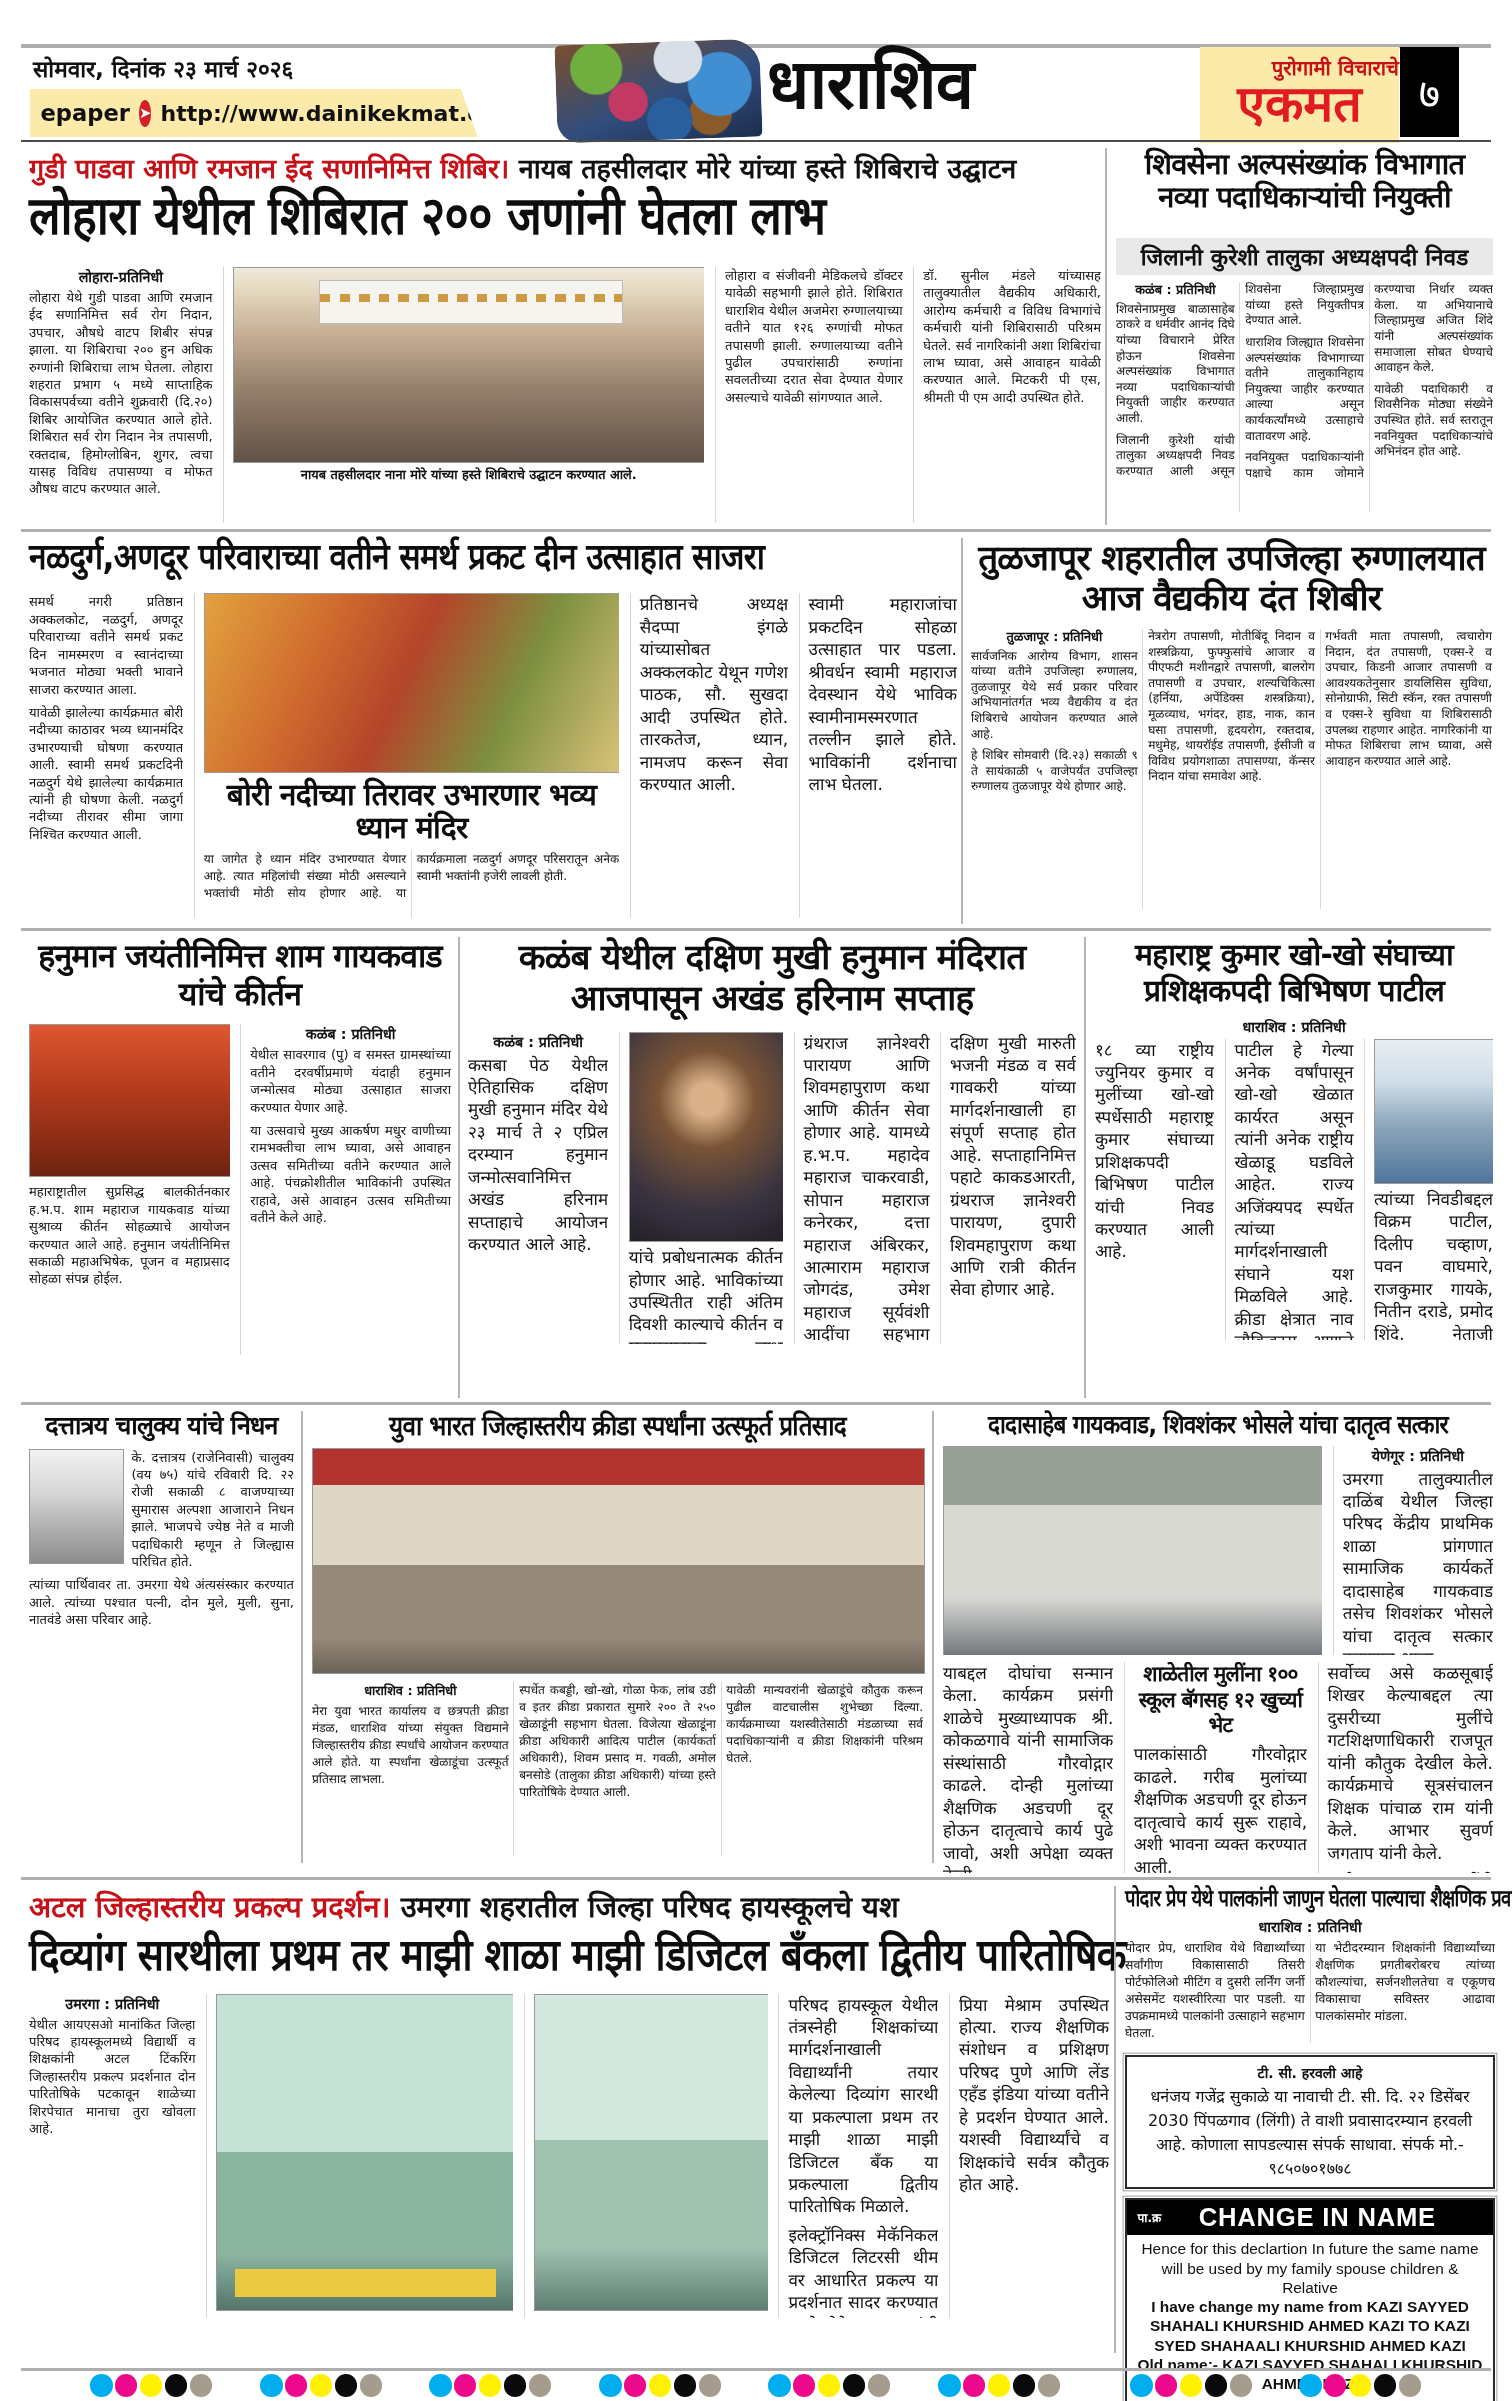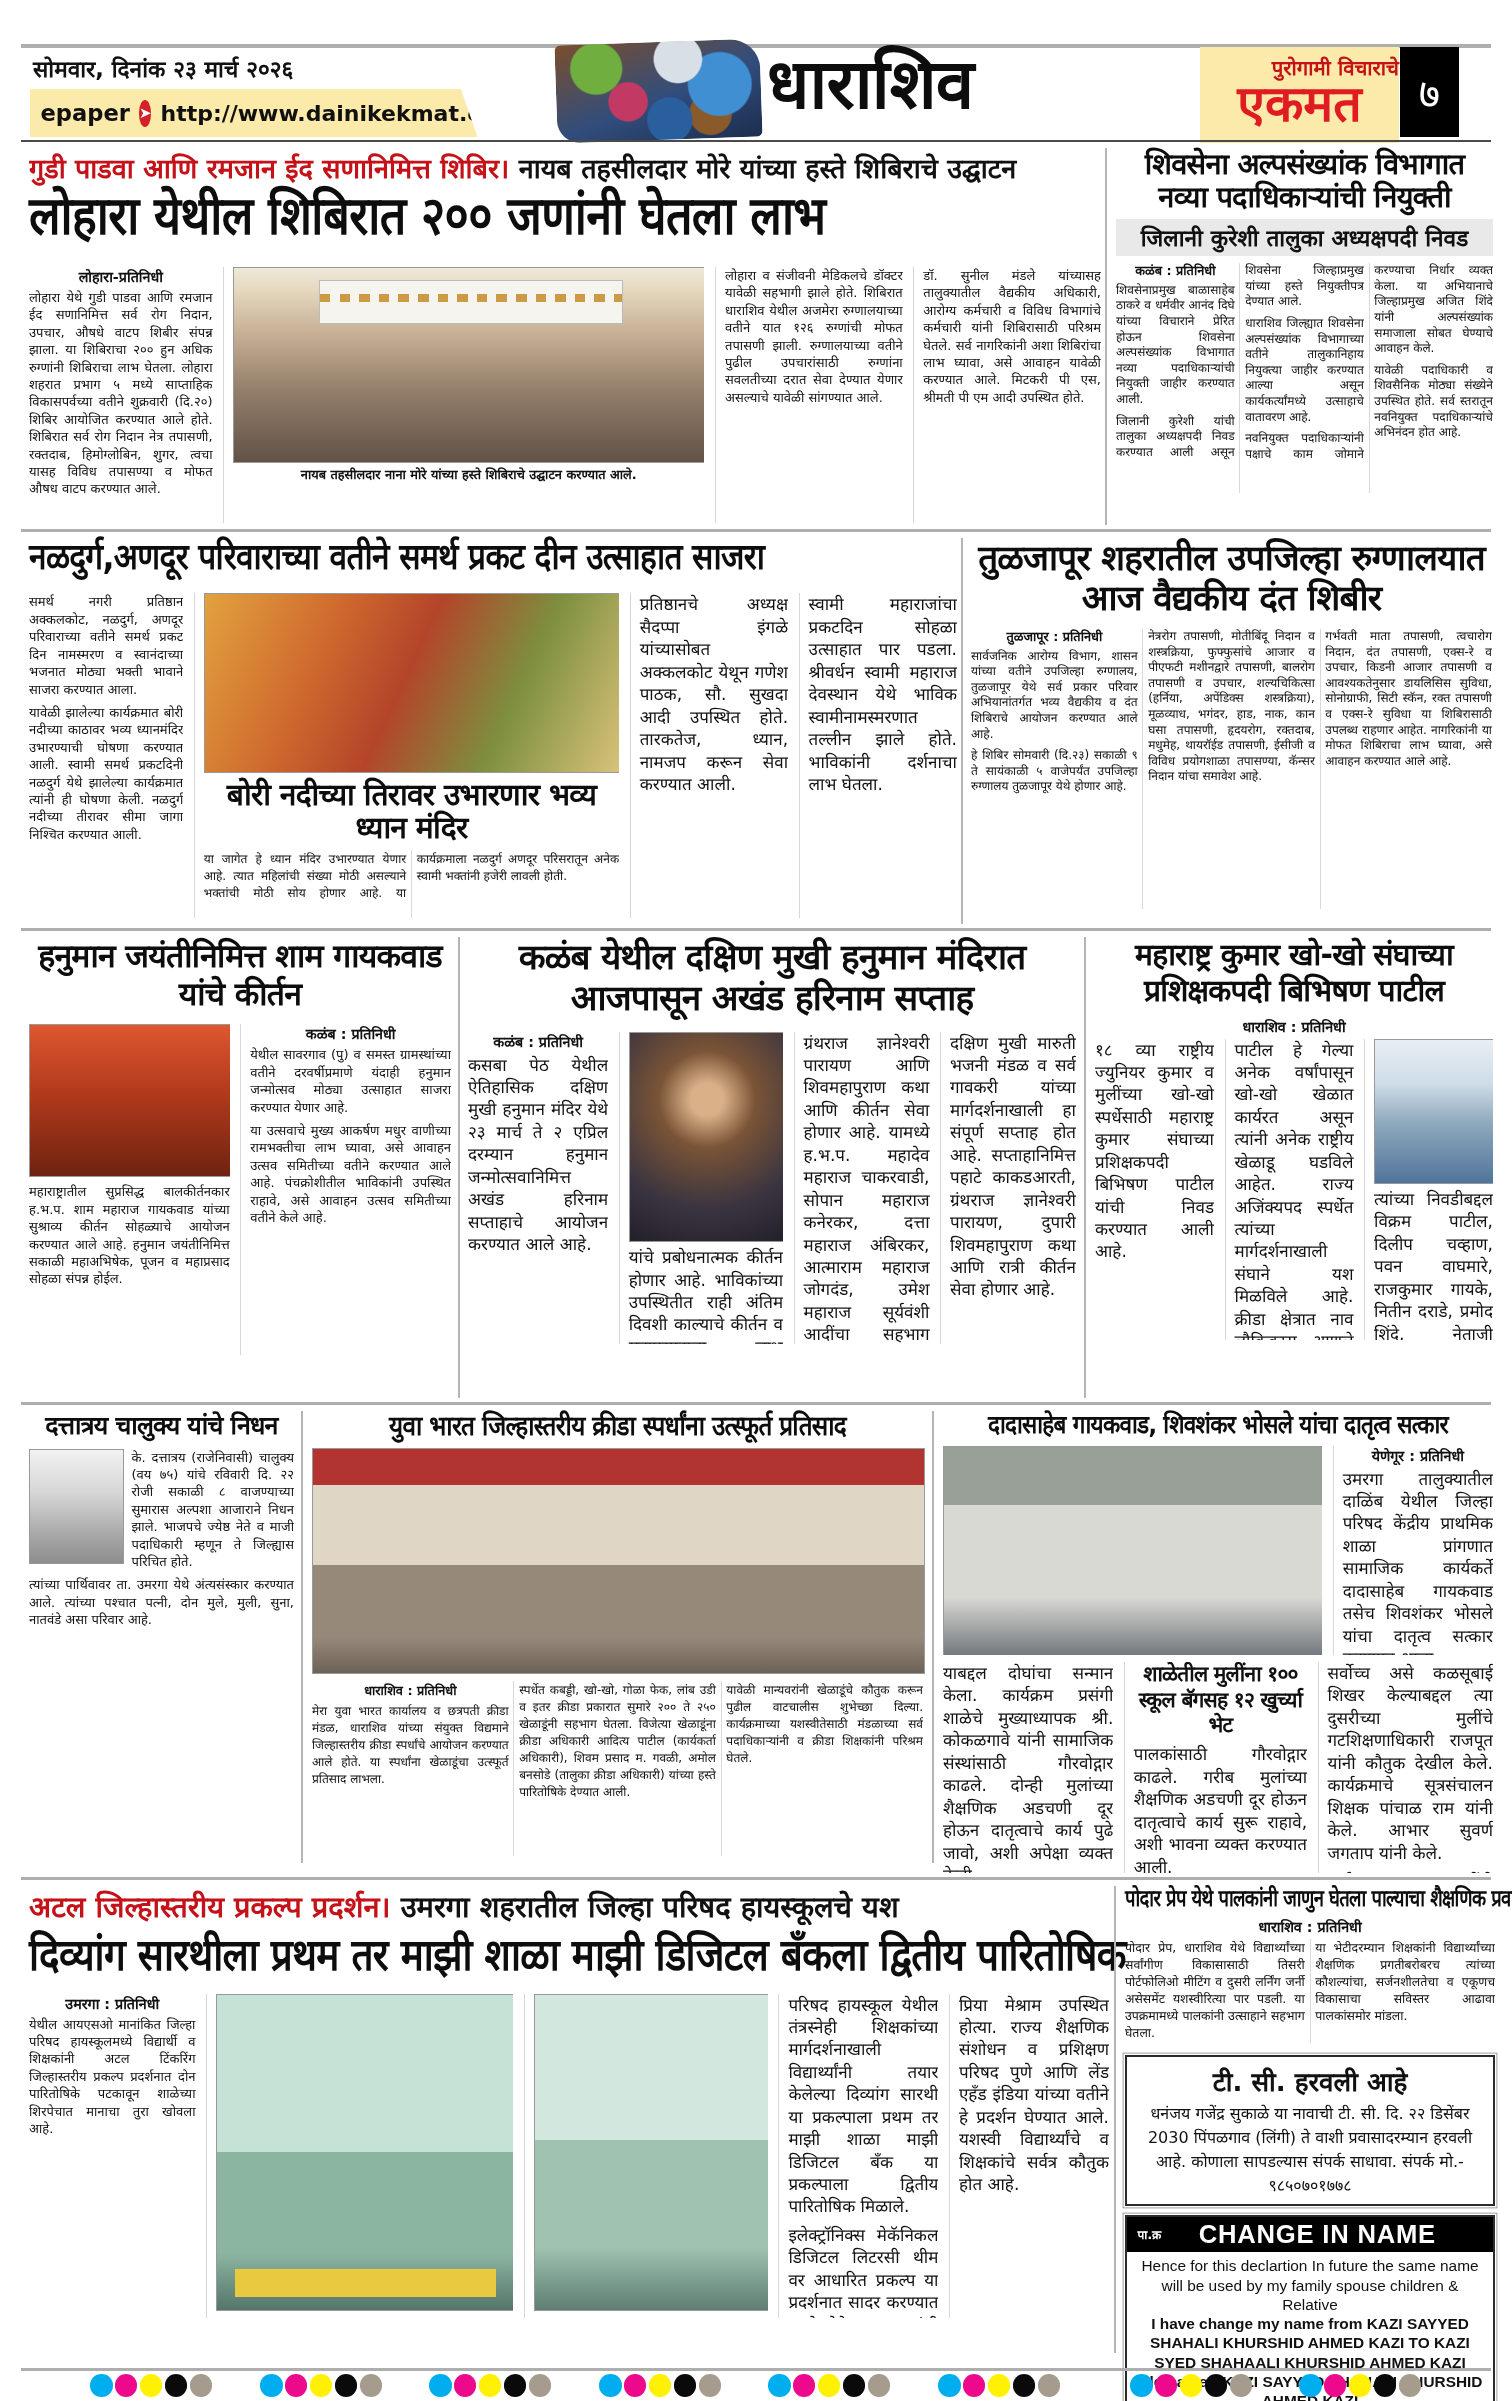--- a/index.html
+++ b/index.html
@@ -106,21 +106,21 @@
       <p class="body-md just">लोहारा व संजीवनी मेडिकलचे डॉक्टर यावेळी सहभागी झाले होते. शिबिरात धाराशिव येथील अजमेरा रुग्णालयाच्या वतीने यात १२६ रुग्णांची मोफत तपासणी झाली. रुग्णालयाच्या वतीने पुढील उपचारांसाठी रुग्णांना सवलतीच्या दरात सेवा देण्यात येणार असल्याचे यावेळी सांगण्यात आले.</p>
     </div>
     <div style="width:184px;">
       <p class="body-md just">डॉ. सुनील मंडले यांच्यासह तालुक्यातील वैद्यकीय अधिकारी, आरोग्य कर्मचारी व विविध विभागांचे कर्मचारी यांनी शिबिरासाठी परिश्रम घेतले. सर्व नागरिकांनी अशा शिबिरांचा लाभ घ्यावा, असे आवाहन यावेळी करण्यात आले. मिटकरी पी एस, श्रीमती पी एम आदी उपस्थित होते.</p>
     </div>
   </div>
 
   <div class="vrule" style="left:1105px;top:148px;height:377px;"></div>
   <div class="abs" style="left:1116px;top:148px;width:377px;">
     <div class="headline center" style="font-size:29px;line-height:1.15;">शिवसेना अल्पसंख्यांक विभागात नव्या पदाधिकाऱ्यांची नियुक्ती</div>
-    <div class="subhead-bar" style="font-size:22.6px;margin-top:4px;padding:3px 0;">जिलानी कुरेशी तालुका अध्यक्षपदी निवड</div>
+    <div class="subhead-bar" style="font-size:22.6px;margin-top:23px;padding:3px 0;">जिलानी कुरेशी तालुका अध्यक्षपदी निवड</div>
     <div class="colflow just" style="margin-top:7.5px;column-count:3;height:230px;font-size:12px;line-height:1.3;">
       <div class="dateline" style="font-size:12.8px;">कळंब : प्रतिनिधी</div>
       <p>शिवसेनाप्रमुख बाळासाहेब ठाकरे व धर्मवीर आनंद दिघे यांच्या विचाराने प्रेरित होऊन शिवसेना अल्पसंख्यांक विभागात नव्या पदाधिकाऱ्यांची नियुक्ती जाहीर करण्यात आली.</p>
       <p>जिलानी कुरेशी यांची तालुका अध्यक्षपदी निवड करण्यात आली असून शिवसेना जिल्हाप्रमुख यांच्या हस्ते नियुक्तीपत्र देण्यात आले.</p>
       <p>धाराशिव जिल्ह्यात शिवसेना अल्पसंख्यांक विभागाच्या वतीने तालुकानिहाय नियुक्त्या जाहीर करण्यात आल्या असून कार्यकर्त्यांमध्ये उत्साहाचे वातावरण आहे.</p>
       <p>नवनियुक्त पदाधिकाऱ्यांनी पक्षाचे काम जोमाने करण्याचा निर्धार व्यक्त केला. या अभियानाचे जिल्हाप्रमुख अजित शिंदे यांनी अल्पसंख्यांक समाजाला सोबत घेण्याचे आवाहन केले.</p>
       <p>यावेळी पदाधिकारी व शिवसैनिक मोठ्या संख्येने उपस्थित होते. सर्व स्तरातून नवनियुक्त पदाधिकाऱ्यांचे अभिनंदन होत आहे.</p>
     </div>
   </div>
 
@@ -301,21 +301,21 @@
   <div class="vrule" style="left:1114px;top:1886px;height:467px;"></div>
   <div class="abs" style="left:1125px;top:1886px;width:370px;">
     <div class="headline" style="font-size:23px;white-space:nowrap;transform:scaleX(.8);transform-origin:0 50%;">पोदार प्रेप येथे पालकांनी जाणुन घेतला पाल्याचा शैक्षणिक प्रवास</div>
     <div class="dateline" style="margin-top:6px;">धाराशिव : प्रतिनिधी</div>
     <div class="colflow just" style="column-count:2;height:104px;font-size:12.4px;">
       <p>पोदार प्रेप, धाराशिव येथे विद्यार्थ्यांच्या सर्वांगीण विकासासाठी तिसरी पोर्टफोलिओ मीटिंग व दुसरी लर्निंग जर्नी असेसमेंट यशस्वीरित्या पार पडली. या उपक्रमामध्ये पालकांनी उत्साहाने सहभाग घेतला.</p>
       <p>या भेटीदरम्यान शिक्षकांनी विद्यार्थ्यांच्या शैक्षणिक प्रगतीबरोबरच त्यांच्या कौशल्यांचा, सर्जनशीलतेचा व एकूणच विकासाचा सविस्तर आढावा पालकांसमोर मांडला.</p>
     </div>
 
     <div class="notice-box" style="margin-top:12px;padding:6px 10.5px;">
-      <div class="bold center" style="font-size:26px;">टी. सी. हरवली आहे</div>
+      <div class="bold center" style="font-size:14px;">टी. सी. हरवली आहे</div>
       <div class="center" style="font-size:16px;line-height:1.5;margin-top:3px;">धनंजय गजेंद्र सुकाळे या नावाची टी. सी. दि. २२ डिसेंबर 2030 पिंपळगाव (लिंगी) ते वाशी प्रवासादरम्यान हरवली आहे. कोणाला सापडल्यास संपर्क साधावा. संपर्क मो.- ९८५०७०१७७८</div>
     </div>
 
     <div class="notice-box latin" style="margin-top:9px;">
       <div class="cin-head">
         <span class="bold" style="font-size:12px;padding:0 10.5px;font-family:'DejaVu Sans',sans-serif;">पा.क्र</span>
         <span class="bold" style="font-size:25.6px;letter-spacing:0.8px;flex:1;text-align:center;padding-right:30px;">CHANGE IN NAME</span>
       </div>
       <div style="padding:4.5px 7.5px 7.5px 7.5px;font-weight:bold;font-size:15.4px;line-height:1.25;">
         <div class="center" style="font-weight:normal;">Hence for this declartion In future the same name will be used by my family spouse children &amp; Relative</div>

